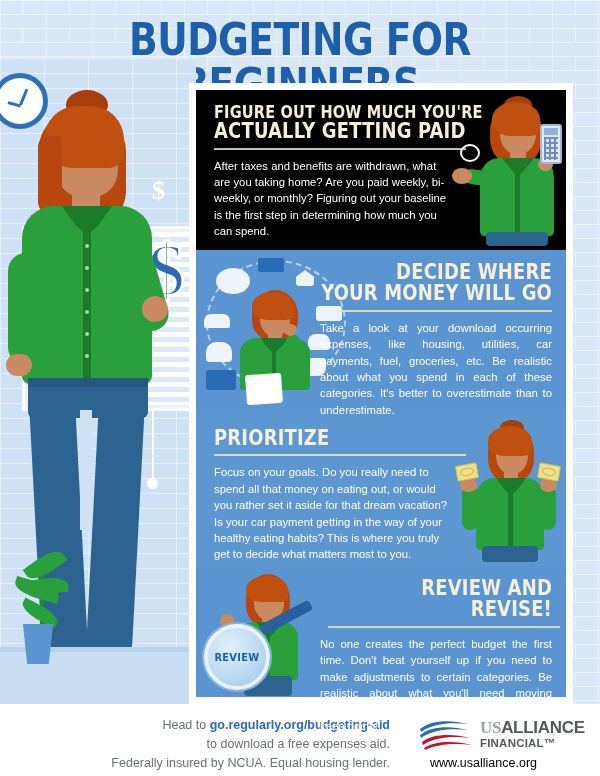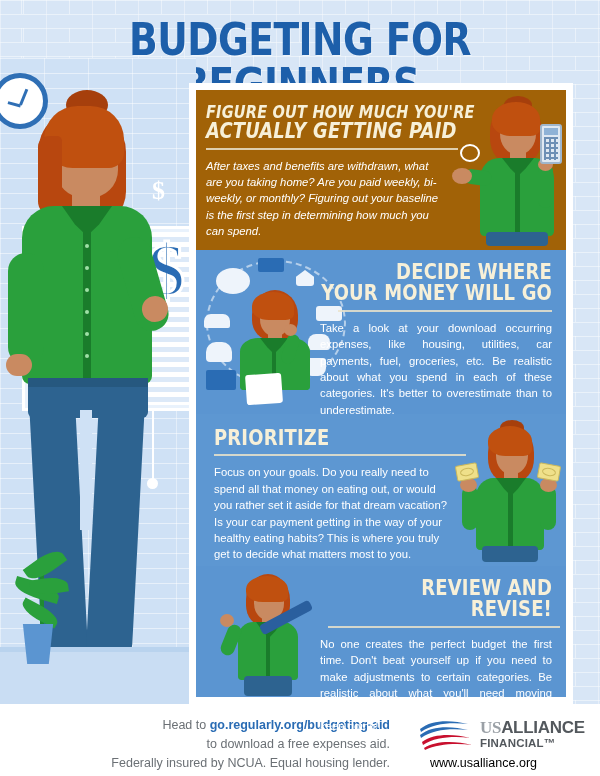--- a/index.html
+++ b/index.html
@@ -100,21 +100,21 @@
   .lf3{left:30px;top:520px;width:38px;height:16px;transform:rotate(-8deg);}
   .lf4{left:20px;top:548px;width:40px;height:14px;transform:rotate(28deg);}
   .stem{position:absolute;left:40px;top:500px;width:4px;height:70px;background:#1f8a31;}
 
   
   .panel{position:absolute;left:189px;top:83px;width:384px;height:621px;
         background:#ffffff;box-sizing:border-box;padding:7px;}
   .sections{position:relative;width:100%;height:100%;background:#5b95d1;}
 
   .sec{position:relative;box-sizing:border-box;}
-  .sec1{height:160px;background:#a16207;padding:14px 16px 0 10px;font-style:italic;}
+  .sec1{height:160px;background:#000000;padding:14px 16px 0 18px;}
   .sec2{height:164px;background:#5b95d1;padding:12px 14px 0 14px;}
   .sec3{height:152px;background:#5d97d2;padding:14px 16px 0 18px;}
   .sec4{height:131px;background:#5b95d1;padding:12px 14px 0 14px;}
 
   .h-wrap{position:relative;z-index:3;}
   .head{
     font-family:"DejaVu Sans Condensed","Liberation Sans Narrow","Liberation Sans",sans-serif;
     font-weight:bold;color:#f7f0d8;line-height:1.02;letter-spacing:.2px;
     transform:scaleX(.95);transform-origin:left center;}
   .head.right{transform-origin:right center;}
@@ -339,20 +339,23 @@
         <div class="p-face" style="left:50px;top:14px;width:30px;height:38px;"></div>
         <div class="p-hairf" style="left:42px;top:8px;width:42px;height:26px;"></div>
         <div class="p-neck" style="left:58px;top:46px;width:13px;height:12px;"></div>
         <div class="p-torso" style="left:34px;top:54px;width:60px;height:58px;"></div>
         <div class="p-collar" style="left:52px;top:54px;width:26px;height:16px;"></div>
         <div class="p-plk" style="left:62px;top:62px;width:4px;height:50px;"></div>
         <div class="p-arm" style="left:20px;top:56px;width:14px;height:32px;transform:rotate(22deg);"></div>
         <div class="p-hand" style="left:16px;top:46px;width:14px;height:13px;"></div>
         <div class="p-jeans" style="left:40px;top:108px;width:48px;height:20px;"></div>
         <div class="mag-handle"></div>
+        <div class="mag">
+          <span>REVIEW</span>
+        </div>
       </div>
       <div class="h-wrap" style="margin-left:118px">
         <div class="head h-lg right" style="text-align:right">REVIEW AND REVISE!</div>
         <div class="rule" style="width:232px;margin-left:auto;"></div>
       </div>
       <div class="body-t col-text-r just">No one creates the perfect budget the first time. Don't beat yourself up if you need to make adjustments to certain categories. Be realistic about what you'll need moving forward, edit your budget as needed, and keep going!</div>
     </div>
 
   </div>
 </div>

